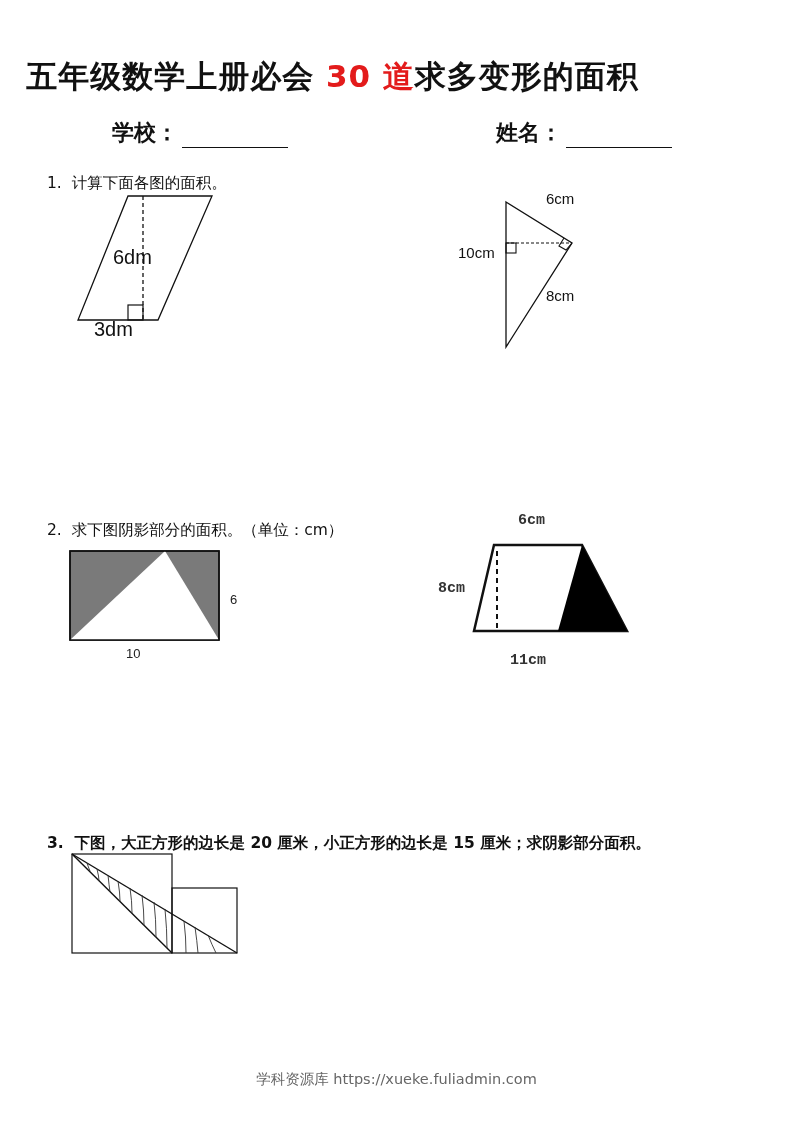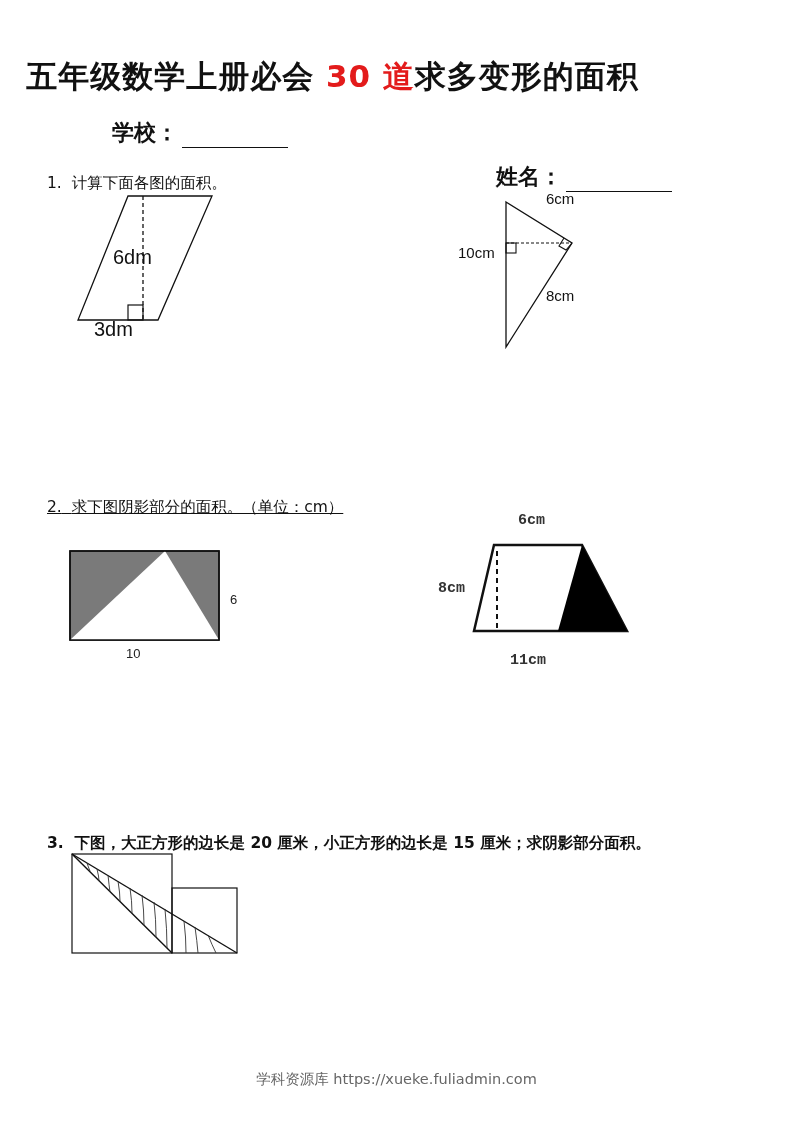--- a/index.html
+++ b/index.html
@@ -33,21 +33,21 @@
 </head>
 <body>
 
 <div class="title"><span>五年级数学上册必会 </span><span class="red">30 道</span><span>求多变形的面积</span></div>
 
 <div class="info-row">
   <div class="info-field" style="left:112px;">
     <span>学校：</span>
     <span class="blank"></span>
   </div>
-  <div class="info-field" style="left:496px;margin-top:44px;">
+  <div class="info-field" style="left:496px;">
     <span>姓名：</span>
     <span class="blank"></span>
   </div>
 </div>
 
 <div class="q-text" style="left:47px; top:173px;">
   <span>1.</span>&nbsp;
   <span>计算下面各图的面积。</span>
 </div>
 
@@ -62,21 +62,21 @@
 <svg class="fig" style="left:450px; top:185px;" width="150" height="165" viewBox="0 0 150 165">
   <polygon points="56,17 122,58 56,162" fill="none" stroke="#111" stroke-width="1.3"></polygon>
   <line x1="56" y1="58" x2="122" y2="58" stroke="#111" stroke-width="1.1" stroke-dasharray="3,2"></line>
   <rect x="56" y="58" width="10" height="10" fill="none" stroke="#111" stroke-width="1.1"></rect>
   <polyline points="114,53 109,61 116,65 122,58" fill="none" stroke="#111" stroke-width="1.1"></polyline>
   <text class="lbl" x="96" y="19" font-size="15" fill="#111">6cm</text>
   <text class="lbl" x="8" y="73" font-size="15" fill="#111">10cm</text>
   <text class="lbl" x="96" y="116" font-size="15" fill="#111">8cm</text>
 </svg>
 
-<div class="q-text" style="left:47px; top:497px;text-decoration:underline;">
+<div class="q-text" style="left:47px; top:520px;">
   <span>2.</span>&nbsp;
   <span>求下图阴影部分的面积。（单位：cm）</span>
 </div>
 
 <svg class="fig" style="left:60px; top:540px;" width="200" height="130" viewBox="0 0 200 130">
   <rect x="10" y="11" width="149" height="89" fill="#7a7a7a" stroke="#111" stroke-width="1.5"></rect>
   <polygon points="10,100 105,11 159,100" fill="#ffffff"></polygon>
   <rect x="10" y="11" width="149" height="89" fill="none" stroke="#111" stroke-width="1.5"></rect>
   <text class="lbl" x="170" y="64" font-size="13" fill="#222">6</text>
   <text class="lbl" x="66" y="118" font-size="13" fill="#222">10</text>

